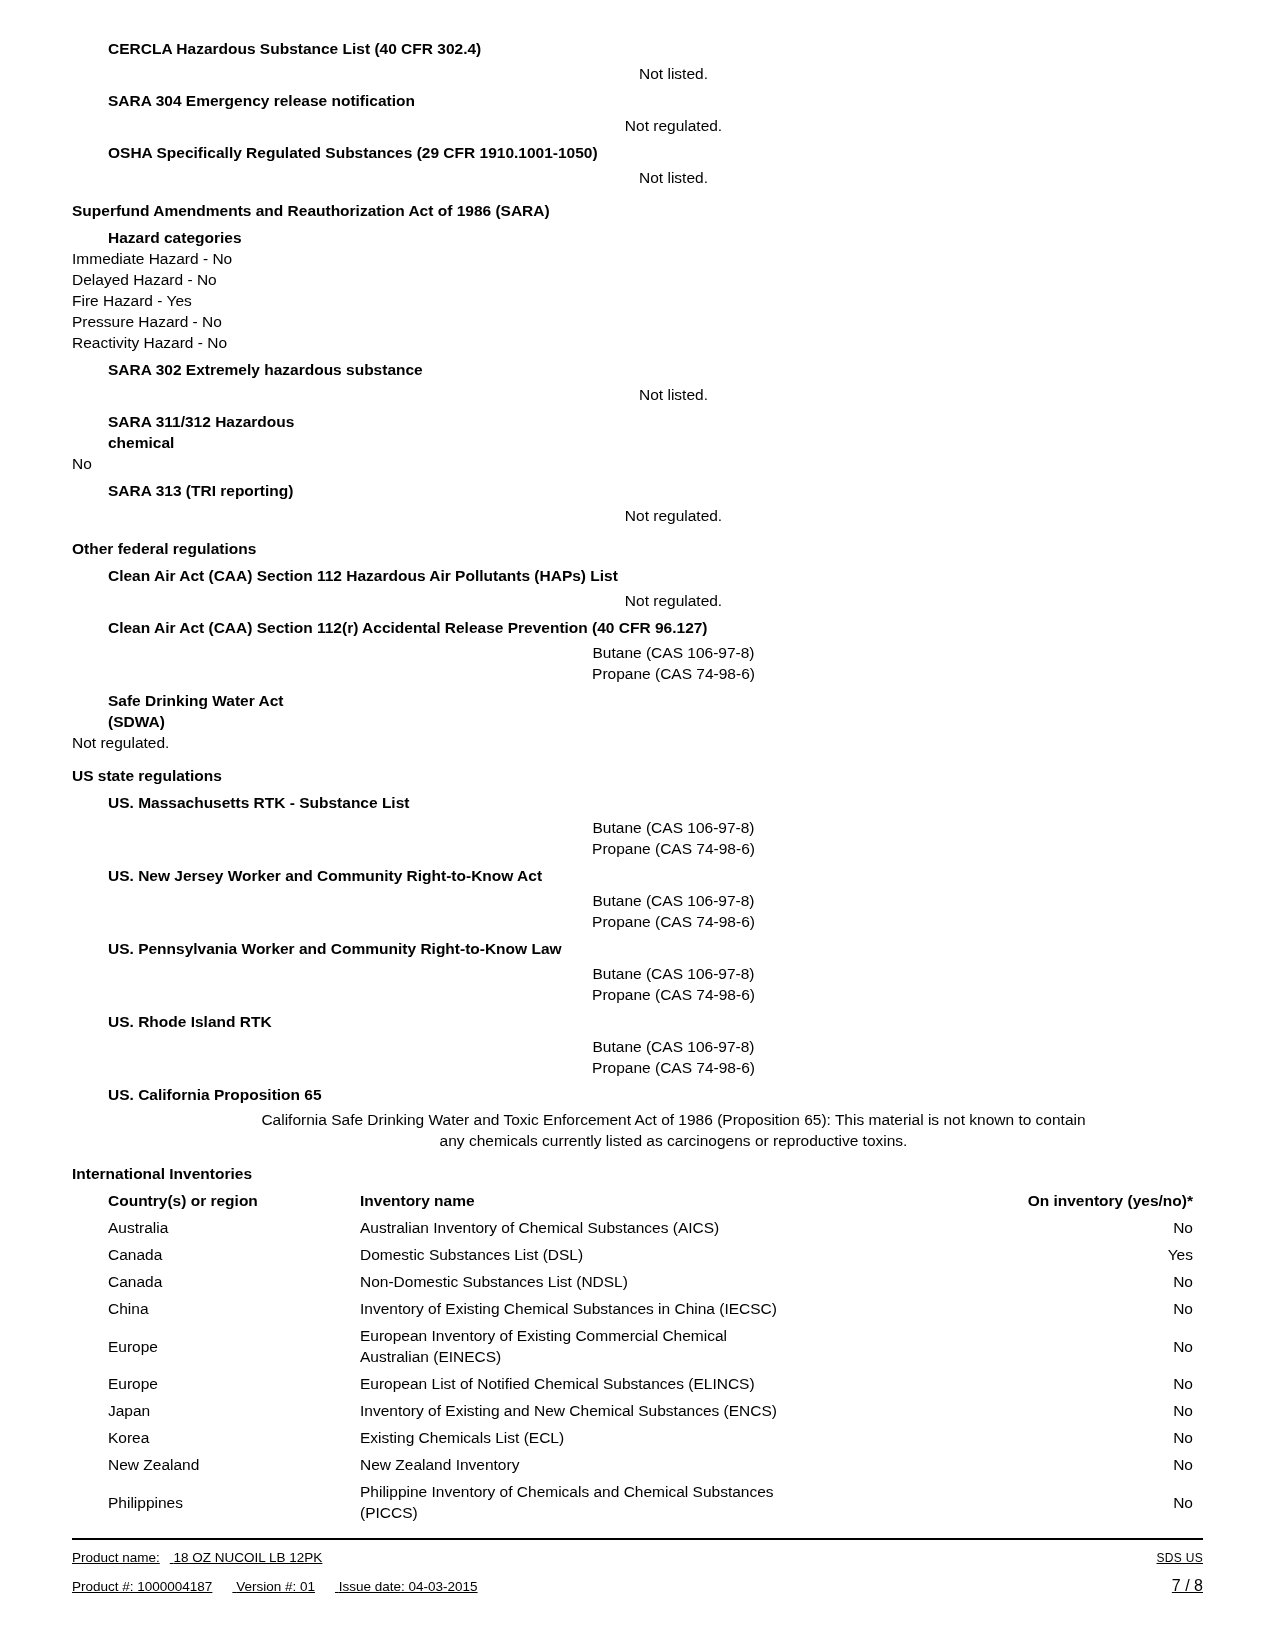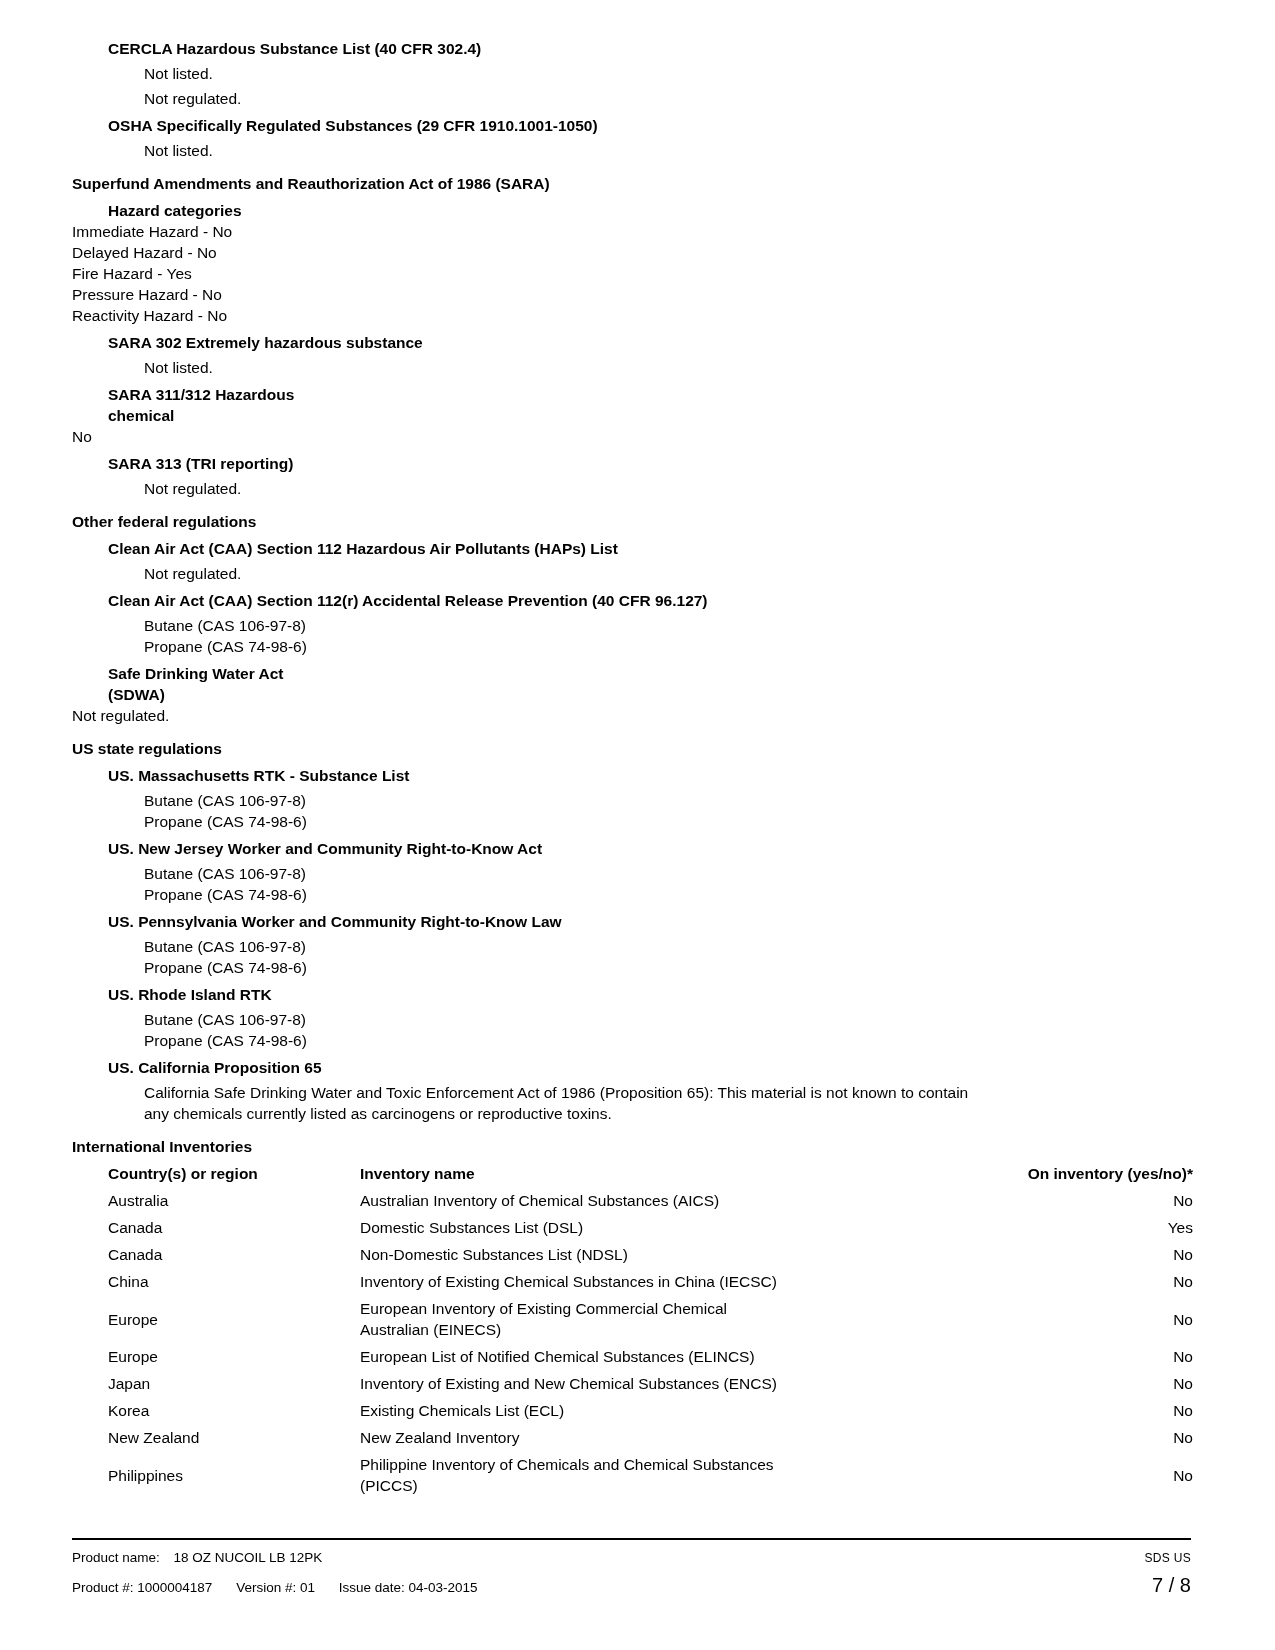--- a/index.html
+++ b/index.html
@@ -7,51 +7,52 @@
     width:1275px;height:1650px;position:relative;
     color:#000;
     font-family:"Liberation Sans", sans-serif;
     font-size:15.5px;line-height:21px;
     -webkit-font-smoothing:antialiased;
   }
   .page{position:absolute;inset:0;padding:38px 72px 17px 72px;box-sizing:border-box;}
   .content > :first-child{margin-top:0;}
   .h0{font-weight:700;margin-top:12px;}
   .h1{font-weight:700;margin-left:36px;margin-top:6px;}
-  .body{margin-left:72px;margin-top:4px;}
+  .body{margin-left:72px;margin-top:4px;text-align:center;}
   .pair{display:flex;margin-top:6px;flex-direction:column;}
   .pair .lbl{font-weight:700;margin-left:36px;width:252px;flex:none;}
   .pair .val{flex:1;}
   
   .inv-table{margin-left:36px;margin-top:6px;width:1085px;}
   .trow{display:flex;margin-top:6px;align-items:center;}
   .trow .c1{width:252px;flex:none;}
   .trow .c2{flex:1;padding-right:10px;}
   .trow .c3{width:190px;flex:none;text-align:right;}
   .thead{font-weight:700;}
   
-  .footer{position:absolute;left:72px;right:84px;top:1538px;}
+  .footer{position:absolute;left:72px;right:72px;top:1538px;text-decoration:underline;}
   .footer-rule{border-top:2px solid #000;height:0;}
   .fline{display:flex;justify-content:space-between;align-items:baseline;
          font-size:13.5px;line-height:19px;margin-top:8px;}
   .fline .left span{margin-right:20px;}
   .fline .left .tight{margin-right:10px;}
   .sds-region{font-size:12px;letter-spacing:0.3px;}
-  .page-num{font-size:20px;line-height:19px;}
+  .page-num{font-size:16px;line-height:19px;}
 </style>
 </head>
 <body>
 
 <div class="page">
 
   <main class="content">
       <div class="h1">CERCLA Hazardous Substance List (40 CFR 302.4)</div>
       <div class="body">
         <div>Not listed.</div>
       </div>
+      <div class="h1">SARA 304 Emergency release notification</div>
       <div class="body">
         <div>Not regulated.</div>
       </div>
       <div class="h1">OSHA Specifically Regulated Substances (29 CFR 1910.1001-1050)</div>
       <div class="body">
         <div>Not listed.</div>
       </div>
       <div class="h0">Superfund Amendments and Reauthorization Act of 1986 (SARA)</div>
       <div class="pair">
         <div class="lbl">

